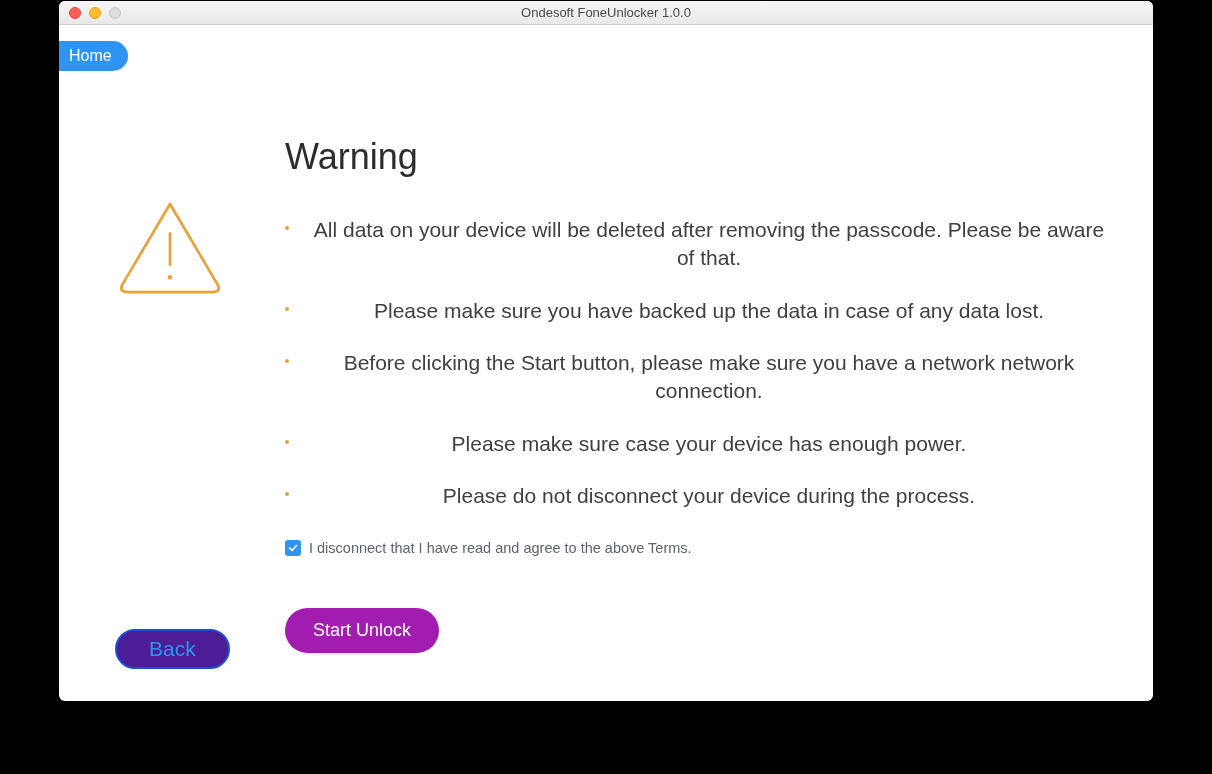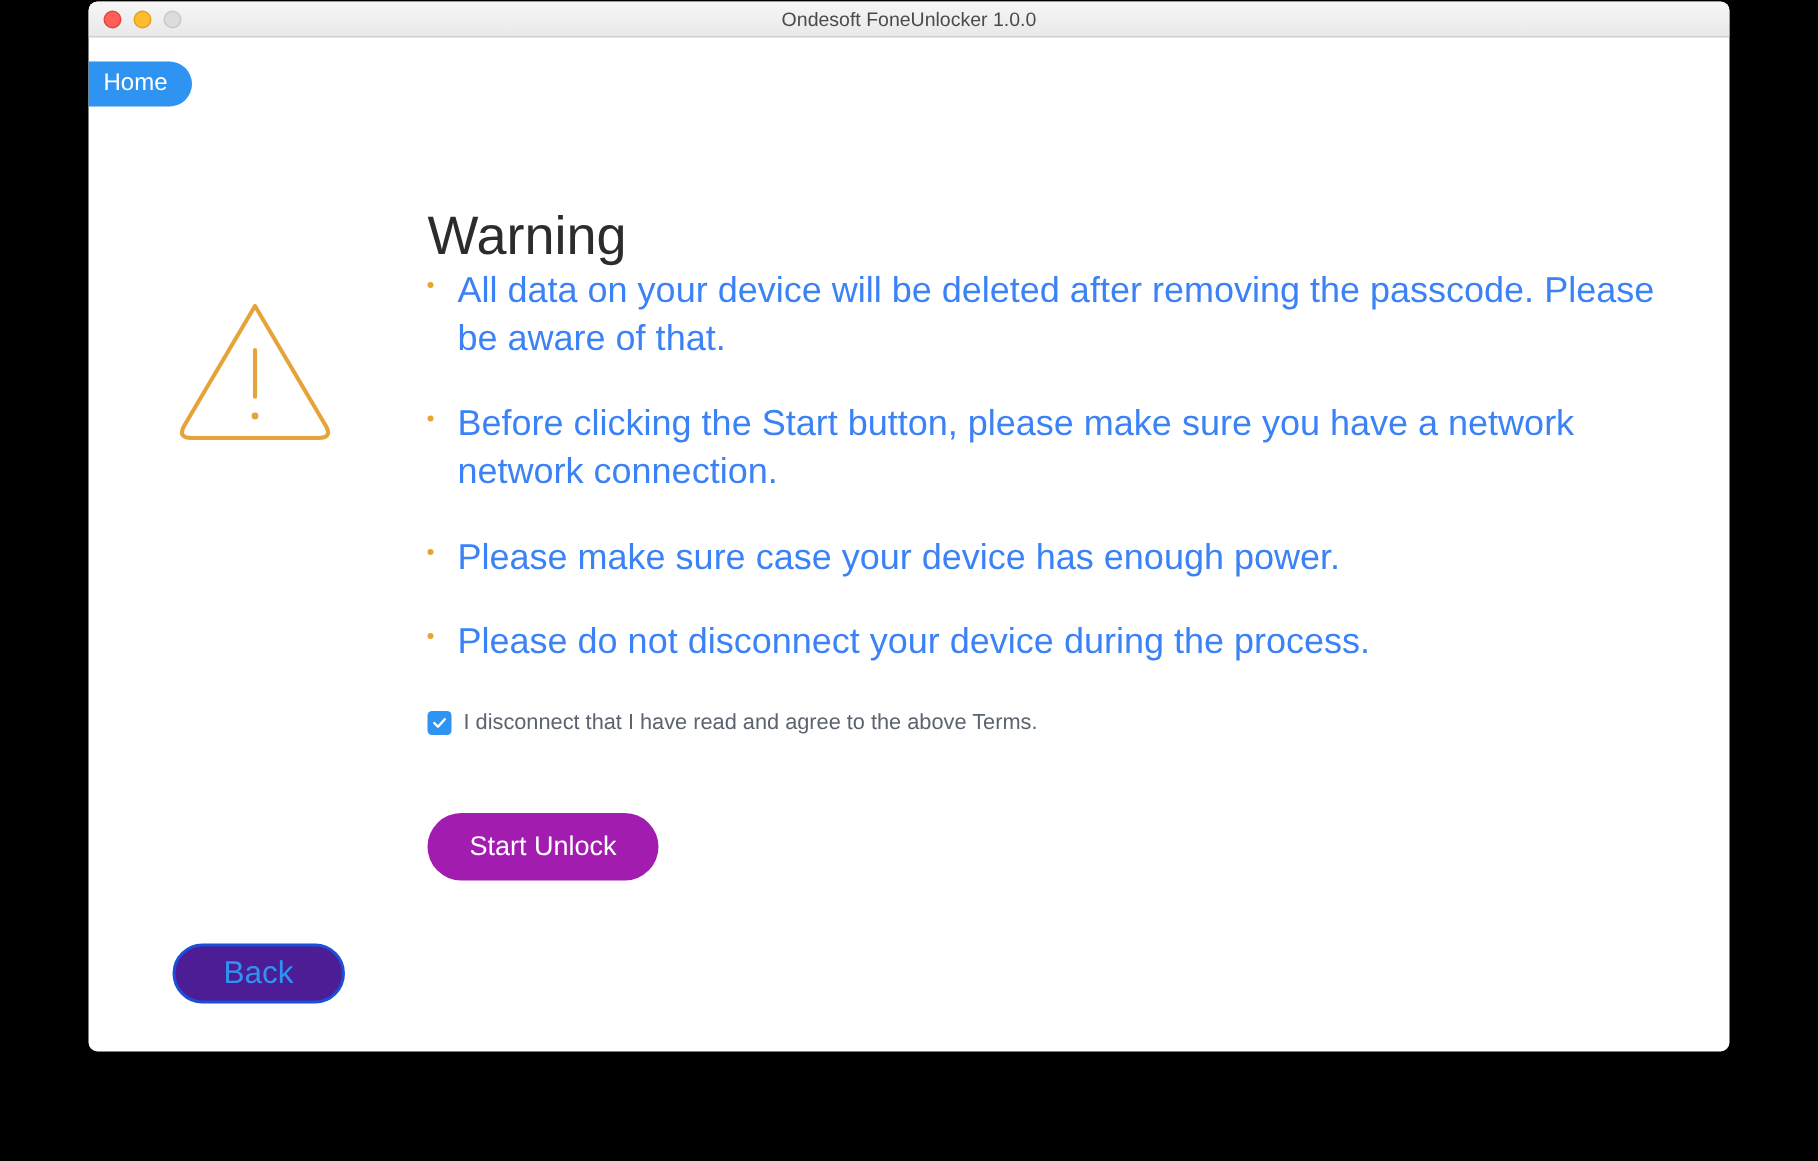--- a/index.html
+++ b/index.html
@@ -60,32 +60,34 @@
   }
   .main-col {
     margin-left: 170px;
     padding-top: 55px;
     padding-right: 40px;
   }
   h1.warning-heading {
     font-size: 36px;
     font-weight: 400;
     color: #2c2c2c;
+    margin-bottom: 38px;
   }
   ul.warn-list {
     list-style: none;
     padding: 0;
   }
   ul.warn-list li {
     position: relative;
     padding-left: 20px;
-    font-size: 24px;
-    color: #3b82f6;
+    font-size: 21px;
+    color: #404040;
     line-height: 1.35;
     margin-bottom: 24px;
+    text-align: center;
   }
   ul.warn-list li::before {
     content: "";
     position: absolute;
     left: 0; top: 10px;
     width: 4px; height: 4px;
     background: #e6a33a;
     border-radius: 50%;
   }
   .ack-row {
@@ -156,20 +158,21 @@
         <line x1="60" y1="44" x2="60" y2="78" stroke="#e6a33a" stroke-width="3" stroke-linecap="round"></line>
         <circle cx="60" cy="92" r="2.5" fill="#e6a33a"></circle>
       </svg>
     </div>
 
     <div class="main-col">
       <h1 class="warning-heading">Warning</h1>
 
       <ul class="warn-list">
         <li>All data on your device will be deleted after removing the passcode. Please be aware of that.</li>
+        <li>Please make sure you have backed up the data in case of any data lost.</li>
         <li>Before clicking the Start button, please make sure you have a network network connection.</li>
         <li>Please make sure case your device has enough power.</li>
         <li>Please do not disconnect your device during the process.</li>
       </ul>
 
       <div class="ack-row">
         <div class="checkbox">
           <svg width="10" height="10" viewBox="0 0 10 10">
             <path d="M1.5 5 L4 7.5 L8.5 2.5" stroke="#fff" stroke-width="1.6" fill="none" stroke-linecap="round" stroke-linejoin="round"></path>
           </svg>

